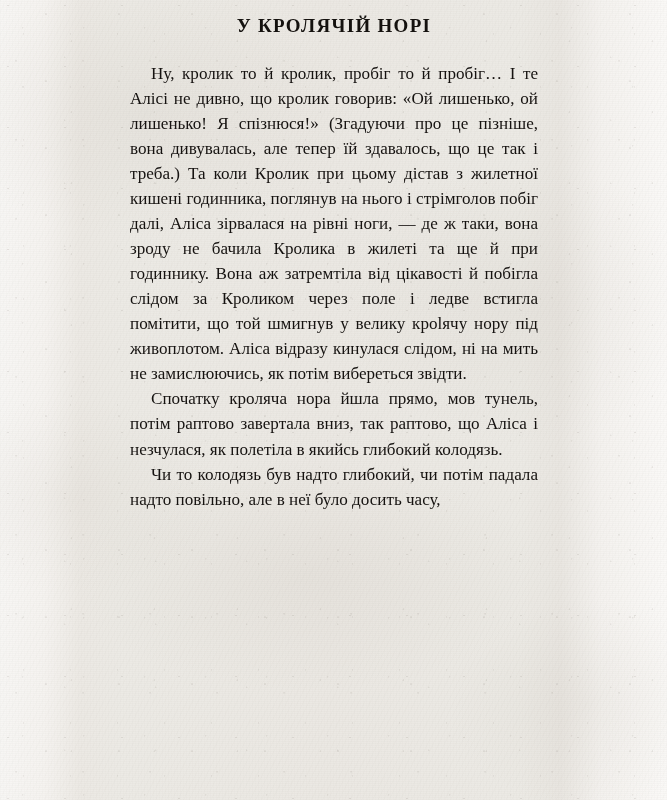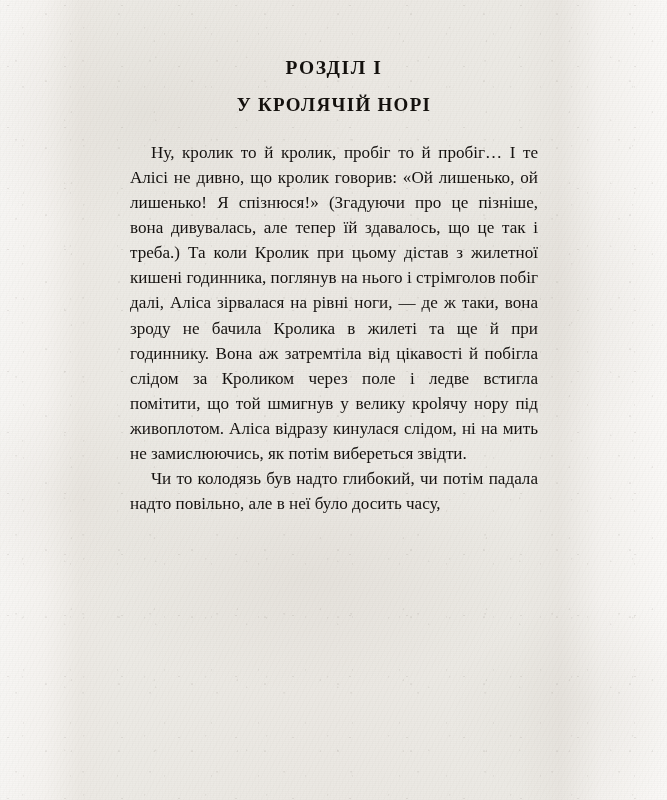--- a/index.html
+++ b/index.html
@@ -131,23 +131,23 @@
 </style>
 </head>
 <body>
 
 <div class="page">
   <div class="grain"></div>
   <div class="speckle"></div>
 
   <div class="content">
 
-    <h1 class="chapter-number">РОЗДІЛ I</h1>
 
     <h2 class="chapter-title">У КРОЛЯЧІЙ НОРІ</h2>
 
     <div class="body-text">
       <p>Ну, кролик то й кролик, пробіг то й пробіг… І те Алісі не дивно, що кролик говорив: «Ой лишенько, ой лишенько! Я спізнюся!» (Згадуючи про це пізніше, вона дивувалась, але тепер їй здавалось, що це так і треба.) Та коли Кролик при цьому дістав з жилетної кишені годинника, поглянув на нього і стрімголов побіг далі, Аліса зірвалася на рівні ноги, — де ж таки, вона зроду не бачила Кролика в жилеті та ще й при годиннику. Вона аж затремтіла від цікавості й побігла слідом за Кроликом через поле і ледве встигла помітити, що той шмигнув у велику крolячу нору під живоплотом. Аліса відразу кинулася слідом, ні на мить не замислюючись, як потім вибереться звідти.</p>
+      <p>Спочатку кроляча нора йшла прямо, мов тунель, потім раптово завертала вниз, так раптово, що Аліса і незчулася, як полетіла в якийсь глибокий колодязь.</p>
       <p>Чи то колодязь був надто глибокий, чи потім падала надто повільно, але в неї було досить часу,</p>
     </div>
 
   </div>
 </div>
 
 </body></html>

